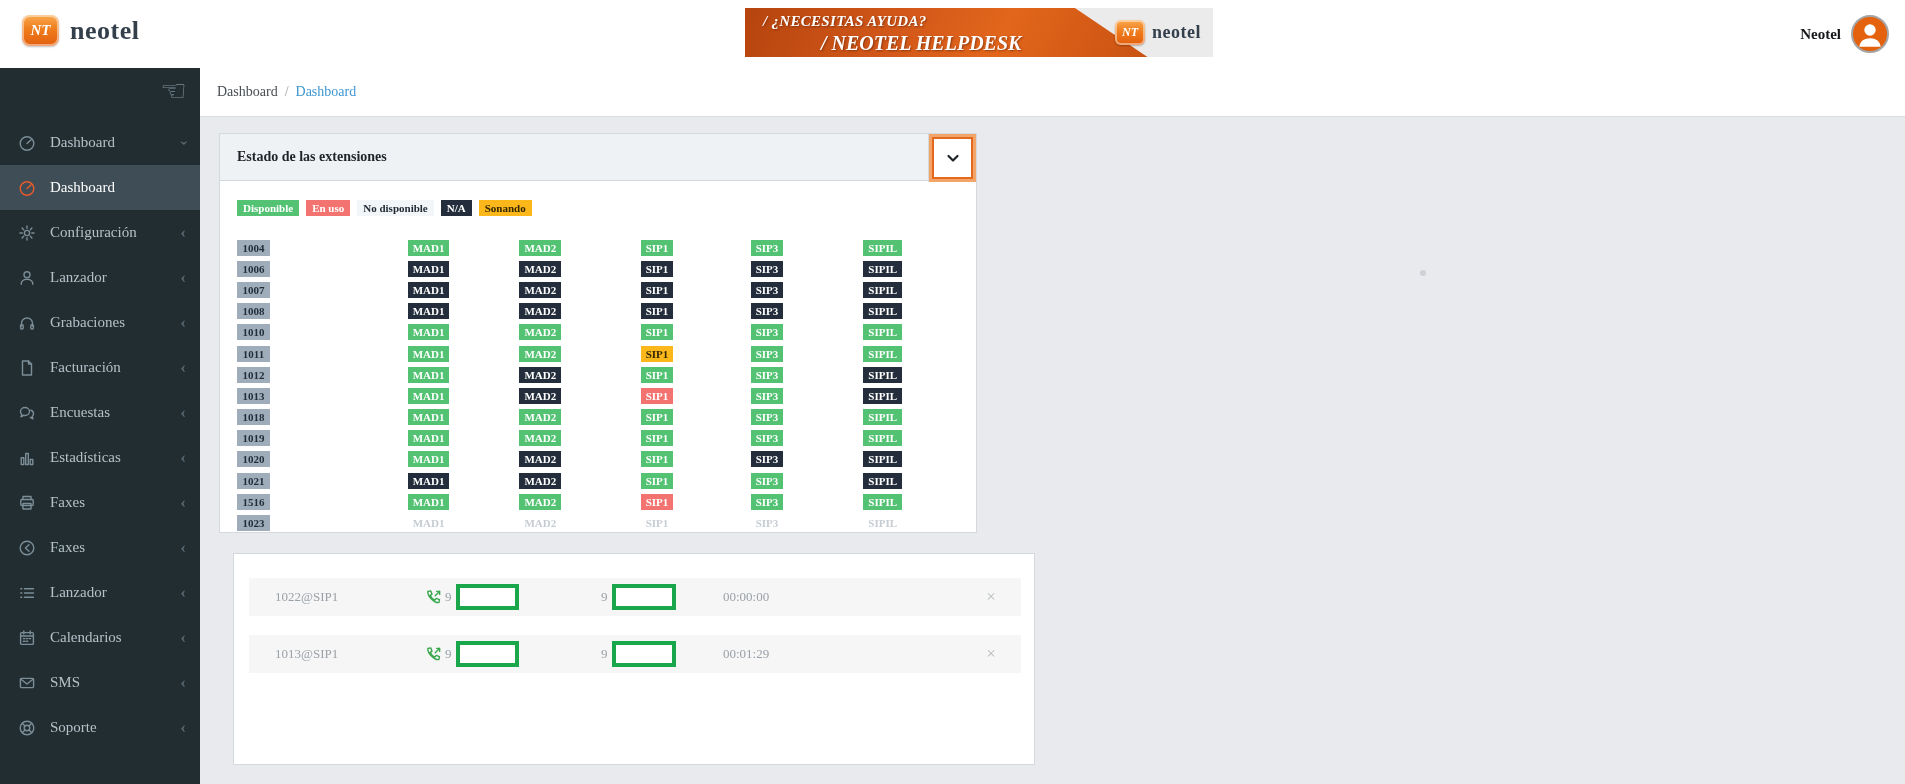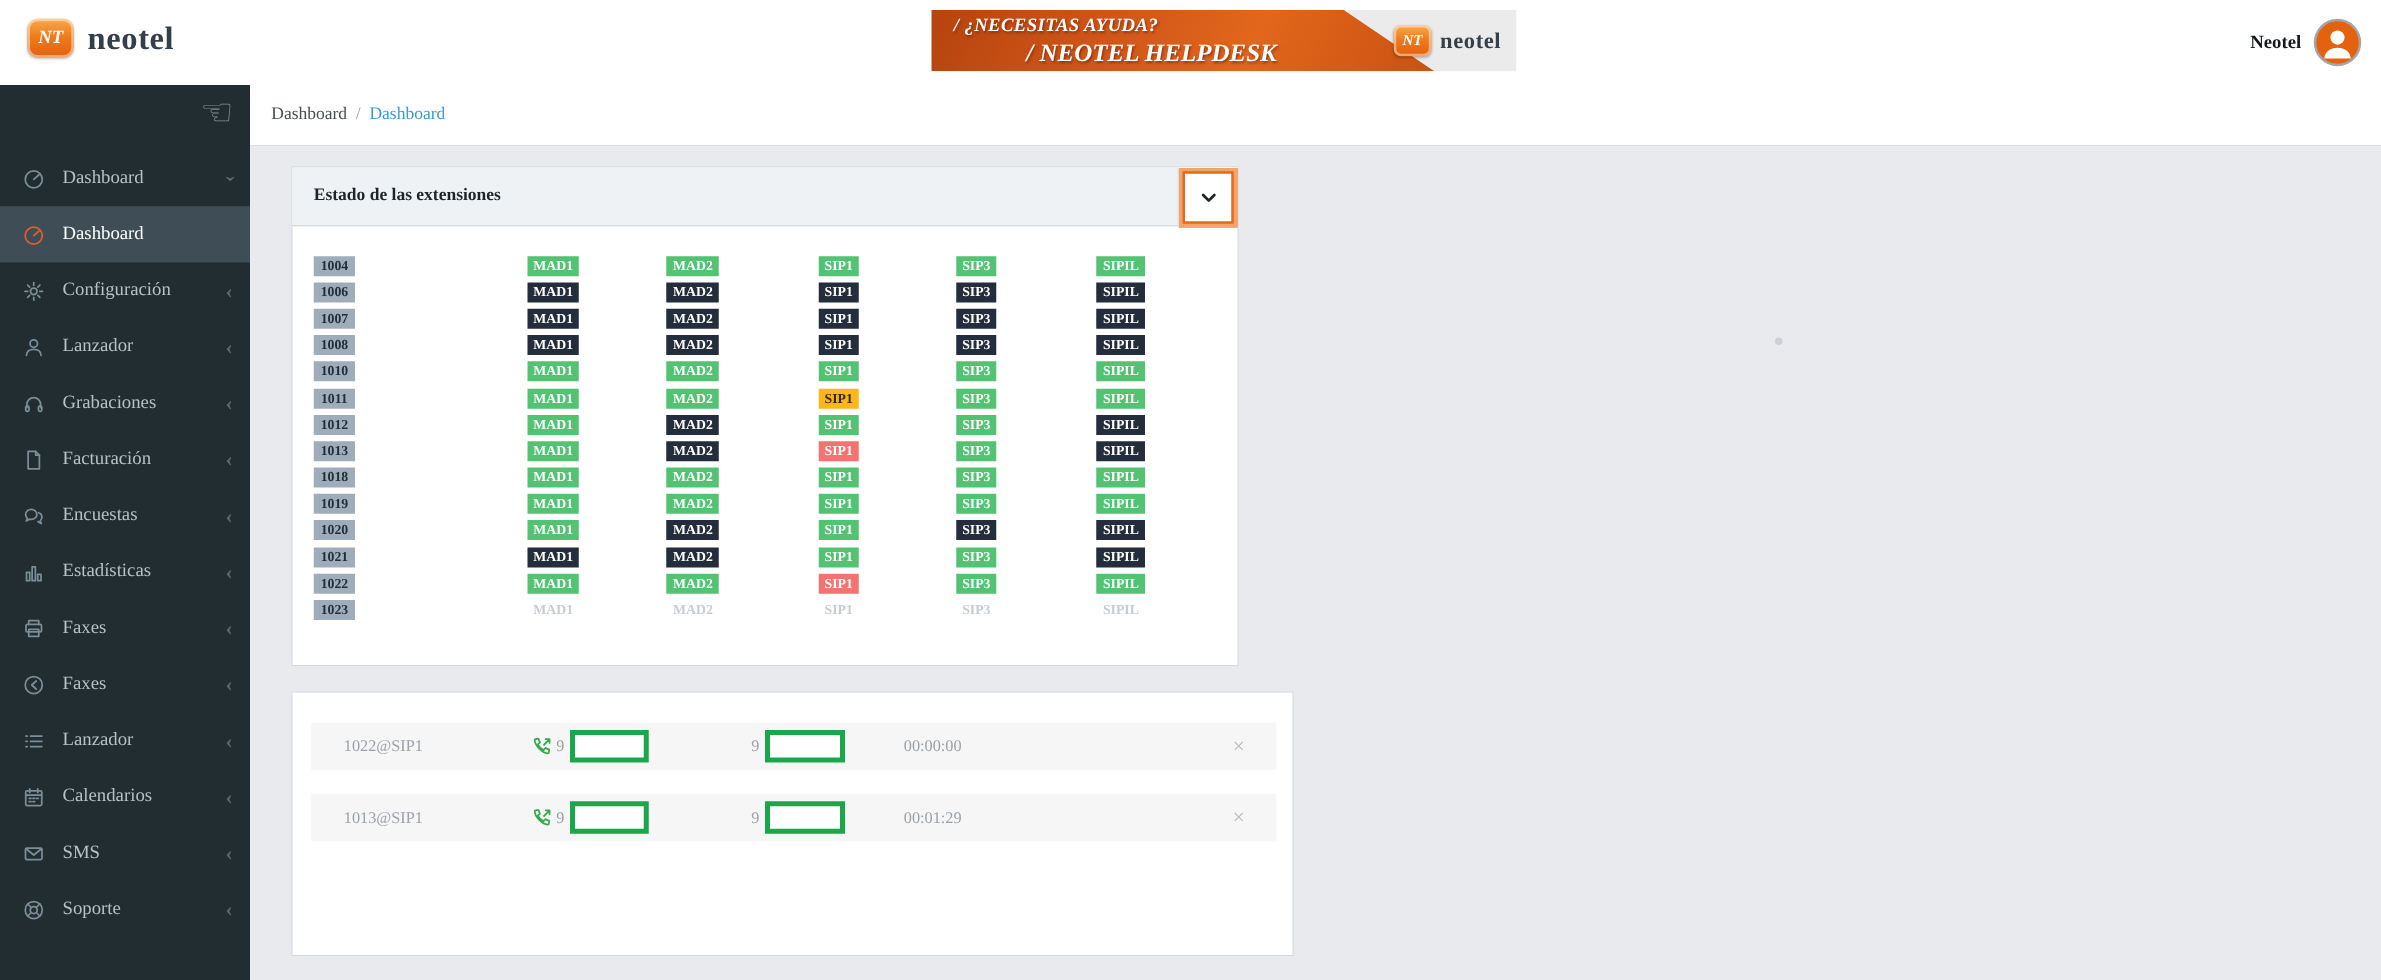--- a/index.html
+++ b/index.html
@@ -61,21 +61,21 @@
     display:flex; align-items:center; padding-left:17px; }
   .panel-title { font-size:14px; font-weight:bold; color:#1f2429; }
   .panel-tool { position:absolute; right:0; top:0; width:48px; height:47px; border:none;
     border-left:1px solid #d4d9de; background:#eef2f5; display:flex; align-items:center;
     justify-content:center; cursor:pointer; font-family:inherit; }
   .panel-tool.pos2 { right:48px; }
   .tool-highlight { background:#fff; height:48px;
     box-shadow: inset 0 0 0 3px #f2a469, inset 0 0 0 5px #e2691f; }
   .plus-glyph { font-size:24px; font-weight:bold; color:#15181c; line-height:1; margin-top:-2px; }
 
-  .ext-panel   { left:33px;  top:65px;  width:758px; height:400px; }
+  .ext-panel   { left:19px;  top:65px;  width:758px; height:400px; }
   .tickets-panel { left:865px; top:65px; width:812px; height:48px; }
   .tickets-panel .panel-header { border-bottom:none; height:46px; }
   .tickets-panel .panel-tool { height:46px; }
   .calls-panel { left:33px; top:485px; width:802px; height:212px; }
 
   
   .legend { display:flex; gap:7px; margin:19px 0 0 17px; }
   .lg-badge { font-size:11px; font-weight:bold; padding:2px 6px; white-space:nowrap; }
   .st-green  { background:var(--c-available); color:#fff; }
   .st-red    { background:var(--c-busy); color:#fff; }
@@ -303,20 +303,27 @@
     <section class="panel ext-panel">
       <div class="panel-header">
         <span class="panel-title">Estado de las extensiones</span>
         <button class="panel-tool tool-highlight">
           <svg width="16" height="16" viewBox="0 0 16 16" fill="none" stroke="#1f2429" stroke-width="2.2" stroke-linecap="round" stroke-linejoin="round">
               <path d="M3.5 6l4.5 4.5L12.5 6"></path>
             </svg>
         </button>
       </div>
       <div class="panel-body">
+        <div class="legend">
+            <span class="lg-badge st-green">Disponible</span>
+            <span class="lg-badge st-red">En uso</span>
+            <span class="lg-badge st-light">No disponible</span>
+            <span class="lg-badge st-dark">N/A</span>
+            <span class="lg-badge st-yellow">Sonando</span>
+          </div>
         <div class="ext-table">
             <div class="ext-row">
               <span class="ext-col0"><span class="ext-num">1004</span></span>
               <span class="ext-cell" style="width:131px"><span class="cellbadge st-green">MAD1</span></span>
               <span class="ext-cell" style="width:142px"><span class="cellbadge st-green">MAD2</span></span>
               <span class="ext-cell" style="width:129px"><span class="cellbadge st-green">SIP1</span></span>
               <span class="ext-cell" style="width:132px"><span class="cellbadge st-green">SIP3</span></span>
               <span class="ext-cell" style="width:132px"><span class="cellbadge st-green">SIPIL</span></span>
             </div>
             <div class="ext-row">
@@ -401,21 +408,21 @@
             </div>
             <div class="ext-row">
               <span class="ext-col0"><span class="ext-num">1021</span></span>
               <span class="ext-cell" style="width:131px"><span class="cellbadge st-dark">MAD1</span></span>
               <span class="ext-cell" style="width:142px"><span class="cellbadge st-dark">MAD2</span></span>
               <span class="ext-cell" style="width:129px"><span class="cellbadge st-green">SIP1</span></span>
               <span class="ext-cell" style="width:132px"><span class="cellbadge st-green">SIP3</span></span>
               <span class="ext-cell" style="width:132px"><span class="cellbadge st-dark">SIPIL</span></span>
             </div>
             <div class="ext-row">
-              <span class="ext-col0"><span class="ext-num">1022</span></span>
+              <span class="ext-col0"><span class="ext-num">1516</span></span>
               <span class="ext-cell" style="width:131px"><span class="cellbadge st-green">MAD1</span></span>
               <span class="ext-cell" style="width:142px"><span class="cellbadge st-green">MAD2</span></span>
               <span class="ext-cell" style="width:129px"><span class="cellbadge st-red">SIP1</span></span>
               <span class="ext-cell" style="width:132px"><span class="cellbadge st-green">SIP3</span></span>
               <span class="ext-cell" style="width:132px"><span class="cellbadge st-green">SIPIL</span></span>
             </div>
             <div class="ext-row">
               <span class="ext-col0"><span class="ext-num">1023</span></span>
               <span class="ext-cell" style="width:131px"><span class="cellbadge st-none">MAD1</span></span>
               <span class="ext-cell" style="width:142px"><span class="cellbadge st-none">MAD2</span></span>

